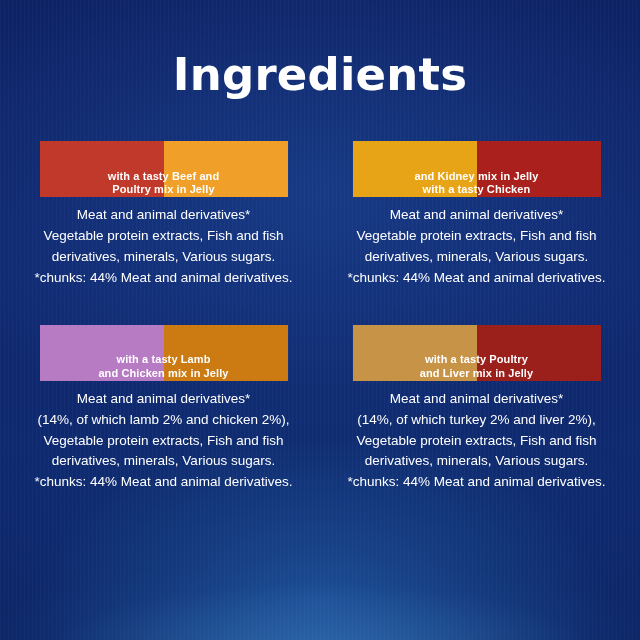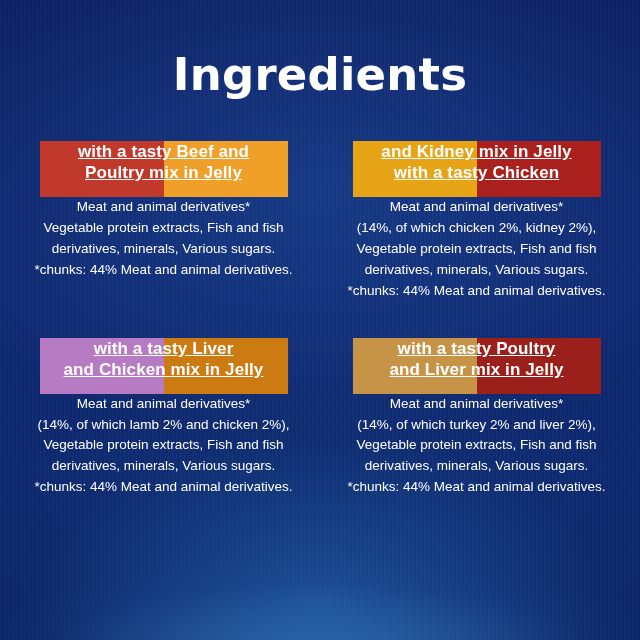--- a/index.html
+++ b/index.html
@@ -85,32 +85,31 @@
   .band-left, .band-right {
     flex: 1 1 50%;
     height: 100%;
   }
   .band-label {
     position: absolute;
     inset: 0;
     display: flex;
     flex-direction: column;
     align-items: center;
-    justify-content: flex-start;
+    justify-content: flex-end;
     color: #ffffff;
-    font-size: 17px;
+    font-size: 11px;
     font-weight: bold;
     line-height: 1.25;
     text-align: center;
     letter-spacing: 0.1px;
-    text-decoration: underline;
   }
 
   .ingredients {
-    margin-top: 0;
+    margin-top: 8px;
     color: #ffffff;
     font-size: 13.5px;
     line-height: 1.55;
     text-align: center;
     width: 280px;
   }
   .ingredients div {
     white-space: nowrap;
   }
 </style>
@@ -144,33 +143,32 @@
       <div class="flavour-band">
         <div class="band-left" style="background:#e8a417"></div>
         <div class="band-right" style="background:#a9201c"></div>
         <div class="band-label">
           <span>and Kidney mix in Jelly</span>
           <span>with a tasty Chicken</span>
         </div>
       </div>
       <div class="ingredients">
         <div>Meat and animal derivatives*</div>
-        <div>(14%, of which chicken 2%, kidney 2%),</div>
         <div>Vegetable protein extracts, Fish and fish</div>
         <div>derivatives, minerals, Various sugars.</div>
         <div>*chunks: 44% Meat and animal derivatives.</div>
       </div>
     </div>
 
     <div class="variant">
       <div class="flavour-band">
         <div class="band-left" style="background:#b77bc4"></div>
         <div class="band-right" style="background:#cc7a12"></div>
         <div class="band-label">
-          <span>with a tasty Liver</span>
+          <span>with a tasty Lamb</span>
           <span>and Chicken mix in Jelly</span>
         </div>
       </div>
       <div class="ingredients">
         <div>Meat and animal derivatives*</div>
         <div>(14%, of which lamb 2% and chicken 2%),</div>
         <div>Vegetable protein extracts, Fish and fish</div>
         <div>derivatives, minerals, Various sugars.</div>
         <div>*chunks: 44% Meat and animal derivatives.</div>
       </div>

